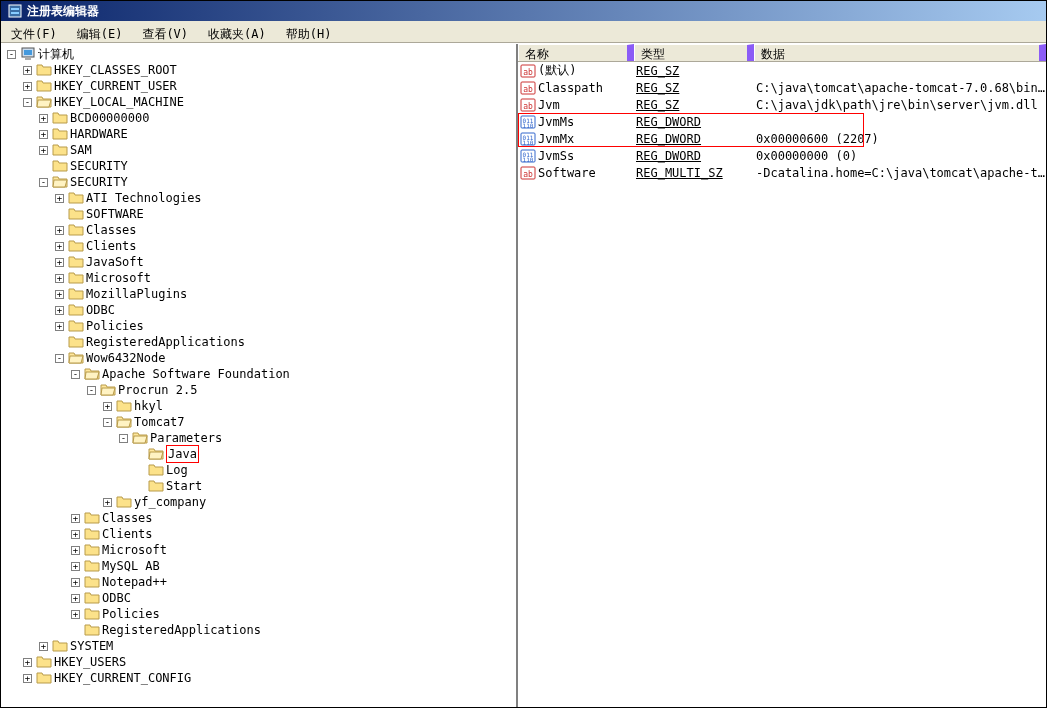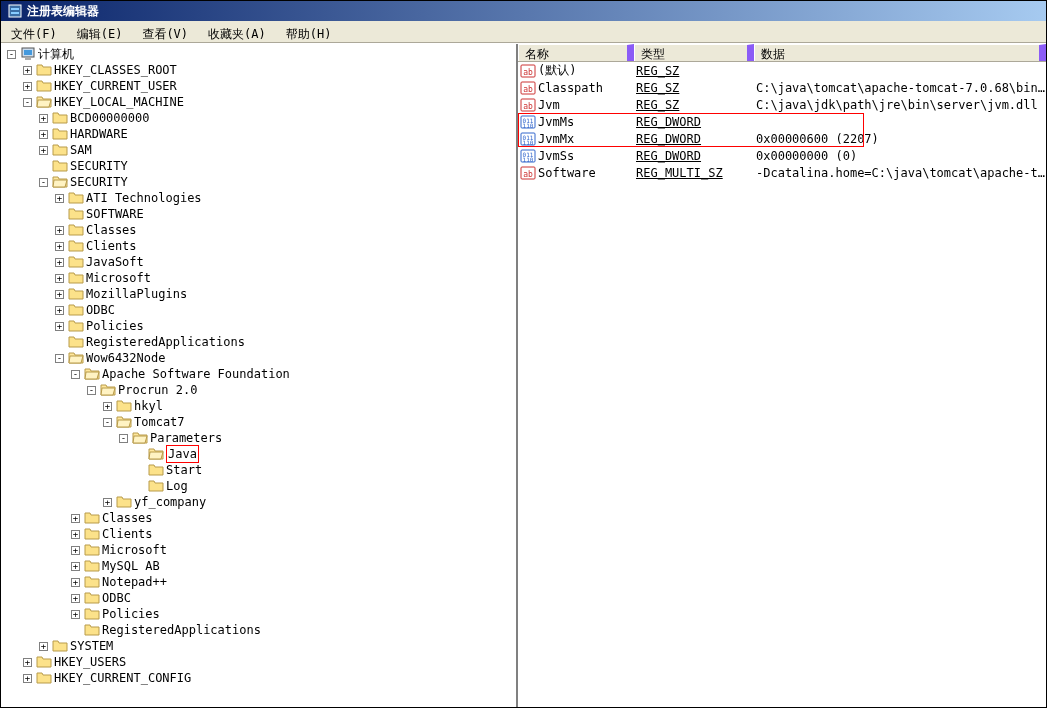--- a/index.html
+++ b/index.html
@@ -419,21 +419,21 @@
         <li>
           <div class="node">
             <span class="indent" style="width: 86px;"></span>
             <span class="expander">-</span>
             <span class="node-icon">
               <svg width="16" height="16">
                 <path d="M1 3h5l1 2h8v8H1z" fill="#ffe79c" stroke="#b89b4a" stroke-width="1"></path>
                 <path d="M2 6h13l-2 7H1z" fill="#fff3c3" stroke="#b89b4a"></path>
               </svg>
             </span>
-            <span>Procrun 2.0</span>
+            <span>Procrun 2.5</span>
           </div>
         </li>
         <li>
           <div class="node">
             <span class="indent" style="width: 102px;"></span>
             <span class="expander">+</span>
             <span class="node-icon">
               <svg width="16" height="16">
                 <path d="M1 3h5l1 2h8v8H1z" fill="#fce28a" stroke="#b89b4a" stroke-width="1"></path>
               </svg>
@@ -482,33 +482,33 @@
         </li>
         <li>
           <div class="node">
             <span class="indent" style="width: 134px;"></span>
             <span class="expander-spacer"></span>
             <span class="node-icon">
               <svg width="16" height="16">
                 <path d="M1 3h5l1 2h8v8H1z" fill="#fce28a" stroke="#b89b4a" stroke-width="1"></path>
               </svg>
             </span>
-            <span>Start</span>
+            <span>Log</span>
           </div>
         </li>
         <li>
           <div class="node">
             <span class="indent" style="width: 134px;"></span>
             <span class="expander-spacer"></span>
             <span class="node-icon">
               <svg width="16" height="16">
                 <path d="M1 3h5l1 2h8v8H1z" fill="#fce28a" stroke="#b89b4a" stroke-width="1"></path>
               </svg>
             </span>
-            <span>Log</span>
+            <span>Start</span>
           </div>
         </li>
         <li>
           <div class="node">
             <span class="indent" style="width: 102px;"></span>
             <span class="expander">+</span>
             <span class="node-icon">
               <svg width="16" height="16">
                 <path d="M1 3h5l1 2h8v8H1z" fill="#fce28a" stroke="#b89b4a" stroke-width="1"></path>
               </svg>

